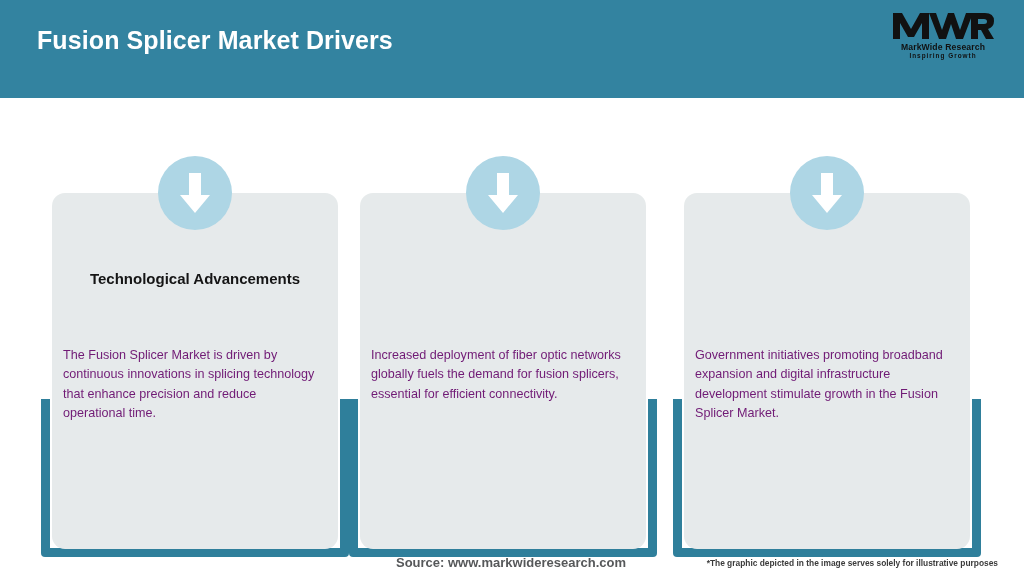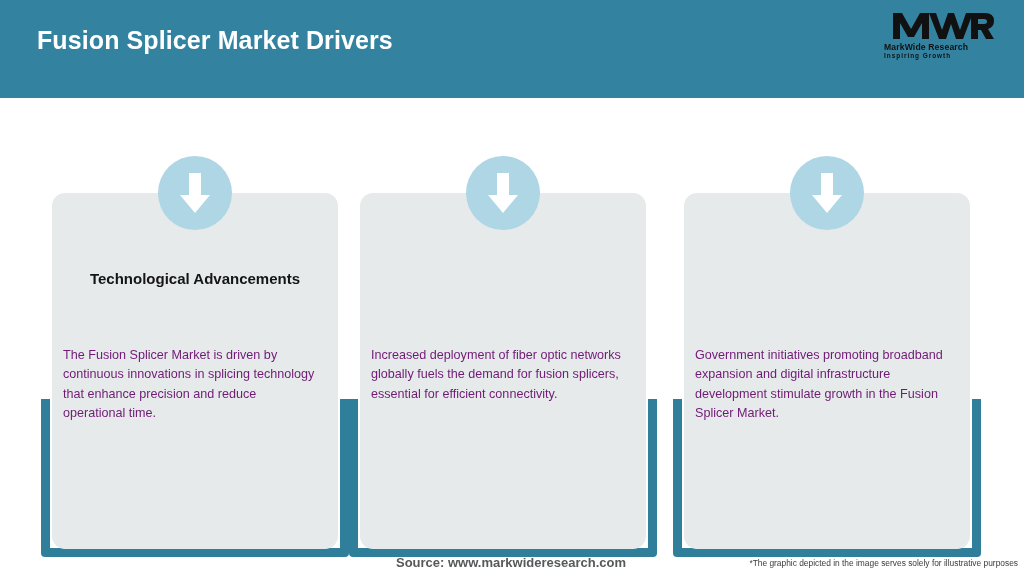--- a/index.html
+++ b/index.html
@@ -35,20 +35,21 @@
     white-space: nowrap;
   }
 
   
   .logo {
     position: absolute;
     right: 22px;
     top: 10px;
     width: 118px;
     height: 58px;
+    text-align: center;
   }
   .logo-mark {
     width: 104px;
     height: 31px;
     margin: 0 auto;
     display: block;
   }
   .logo-name {
     font-size: 8.6px;
     font-weight: bold;
@@ -168,25 +169,26 @@
     position: absolute;
     left: 396px;
     top: 555px;
     font-size: 13px;
     font-weight: bold;
     color: #56585a;
     white-space: nowrap;
   }
   .disclaimer {
     position: absolute;
-    right: 6px;
+    right: 26px;
     top: 558px;
     font-size: 8.4px;
     color: #3b3b3b;
     white-space: nowrap;
+    font-weight: bold;
   }
 </style>
 </head>
 <body>
 
 <div class="header-band"></div>
 <div class="header-title">Fusion Splicer Market Drivers</div>
 
 <div class="logo">
   <svg class="logo-mark" viewBox="0 0 104 31">

